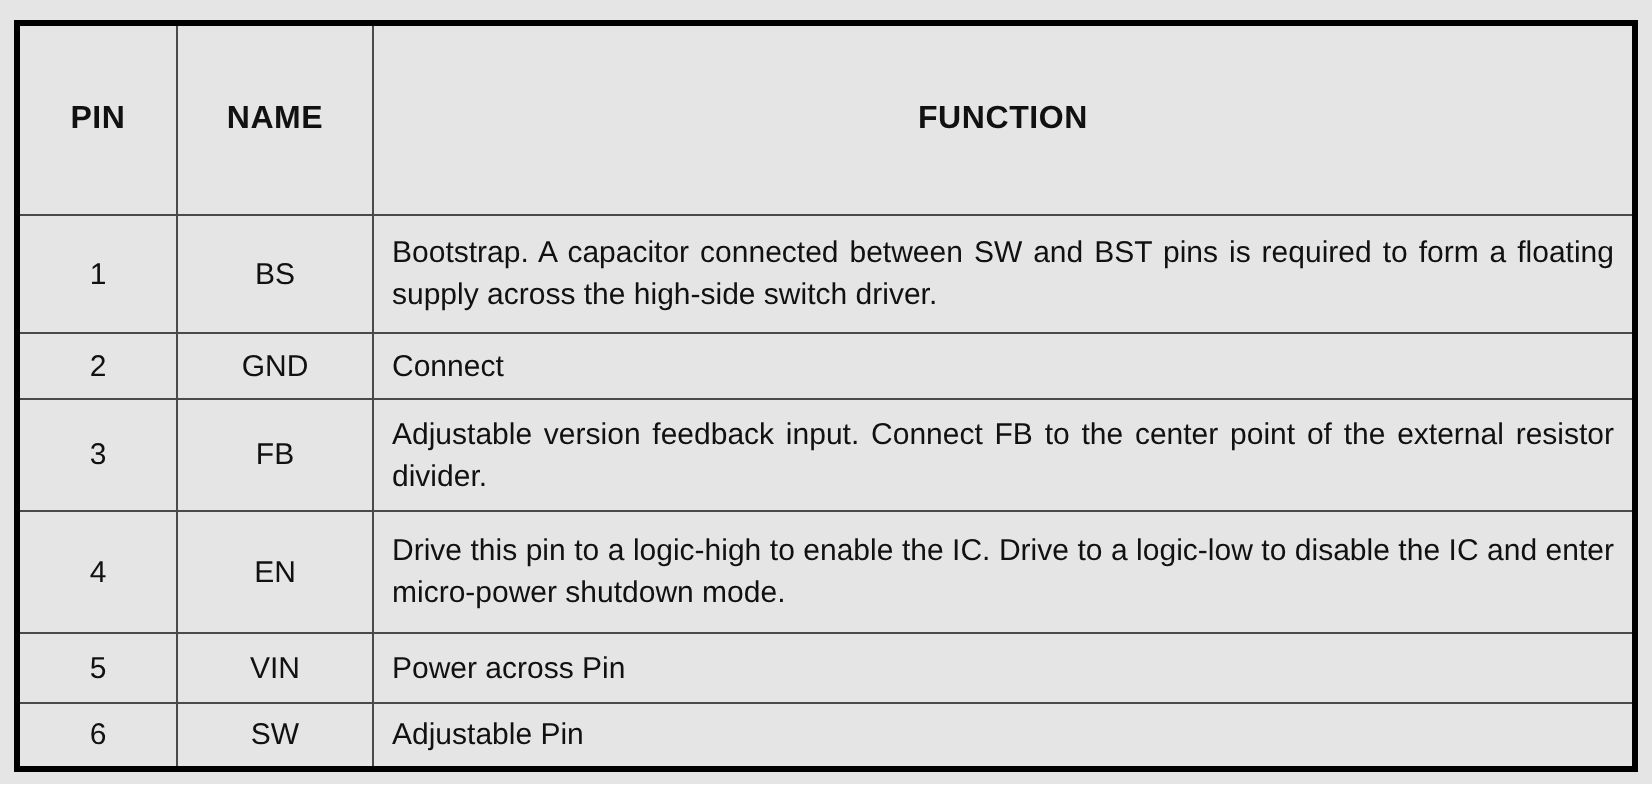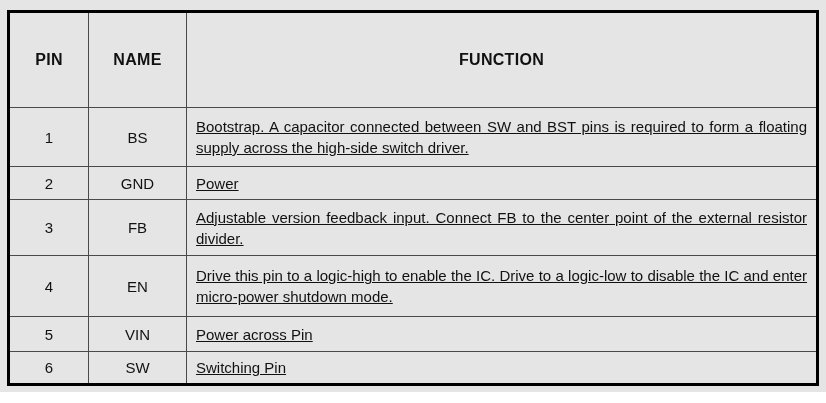--- a/index.html
+++ b/index.html
@@ -48,21 +48,20 @@
   td.cell-pin, td.cell-name {
     text-align: center;
     font-size: 15px;
   }
   td.cell-function {
     font-size: 15px;
     line-height: 21px;
     text-align: justify;
     text-justify: inter-word;
     padding: 3px 9px 3px 9px;
-    text-decoration: underline;
   }
 </style>
 </head>
 <body>
 
 <div class="page">
   <table class="pin-table">
     <colgroup>
       <col class="col-pin">
       <col class="col-name">
@@ -77,37 +76,37 @@
     </thead>
     <tbody>
       <tr class="row-bs">
         <td class="cell-pin">1</td>
         <td class="cell-name">BS</td>
         <td class="cell-function">Bootstrap. A capacitor connected between SW and BST pins is required to form a floating supply across the high-side switch driver.</td>
       </tr>
       <tr class="row-gnd">
         <td class="cell-pin">2</td>
         <td class="cell-name">GND</td>
-        <td class="cell-function">Power</td>
+        <td class="cell-function">Connect</td>
       </tr>
       <tr class="row-fb">
         <td class="cell-pin">3</td>
         <td class="cell-name">FB</td>
         <td class="cell-function">Adjustable version feedback input. Connect FB to the center point of the external resistor divider.</td>
       </tr>
       <tr class="row-en">
         <td class="cell-pin">4</td>
         <td class="cell-name">EN</td>
         <td class="cell-function">Drive this pin to a logic-high to enable the IC. Drive to a logic-low to disable the IC and enter micro-power shutdown mode.</td>
       </tr>
       <tr class="row-vin">
         <td class="cell-pin">5</td>
         <td class="cell-name">VIN</td>
         <td class="cell-function">Power across Pin</td>
       </tr>
       <tr class="row-sw">
         <td class="cell-pin">6</td>
         <td class="cell-name">SW</td>
-        <td class="cell-function">Switching Pin</td>
+        <td class="cell-function">Adjustable Pin</td>
       </tr>
     </tbody>
   </table>
 </div>
 
 </body></html>

